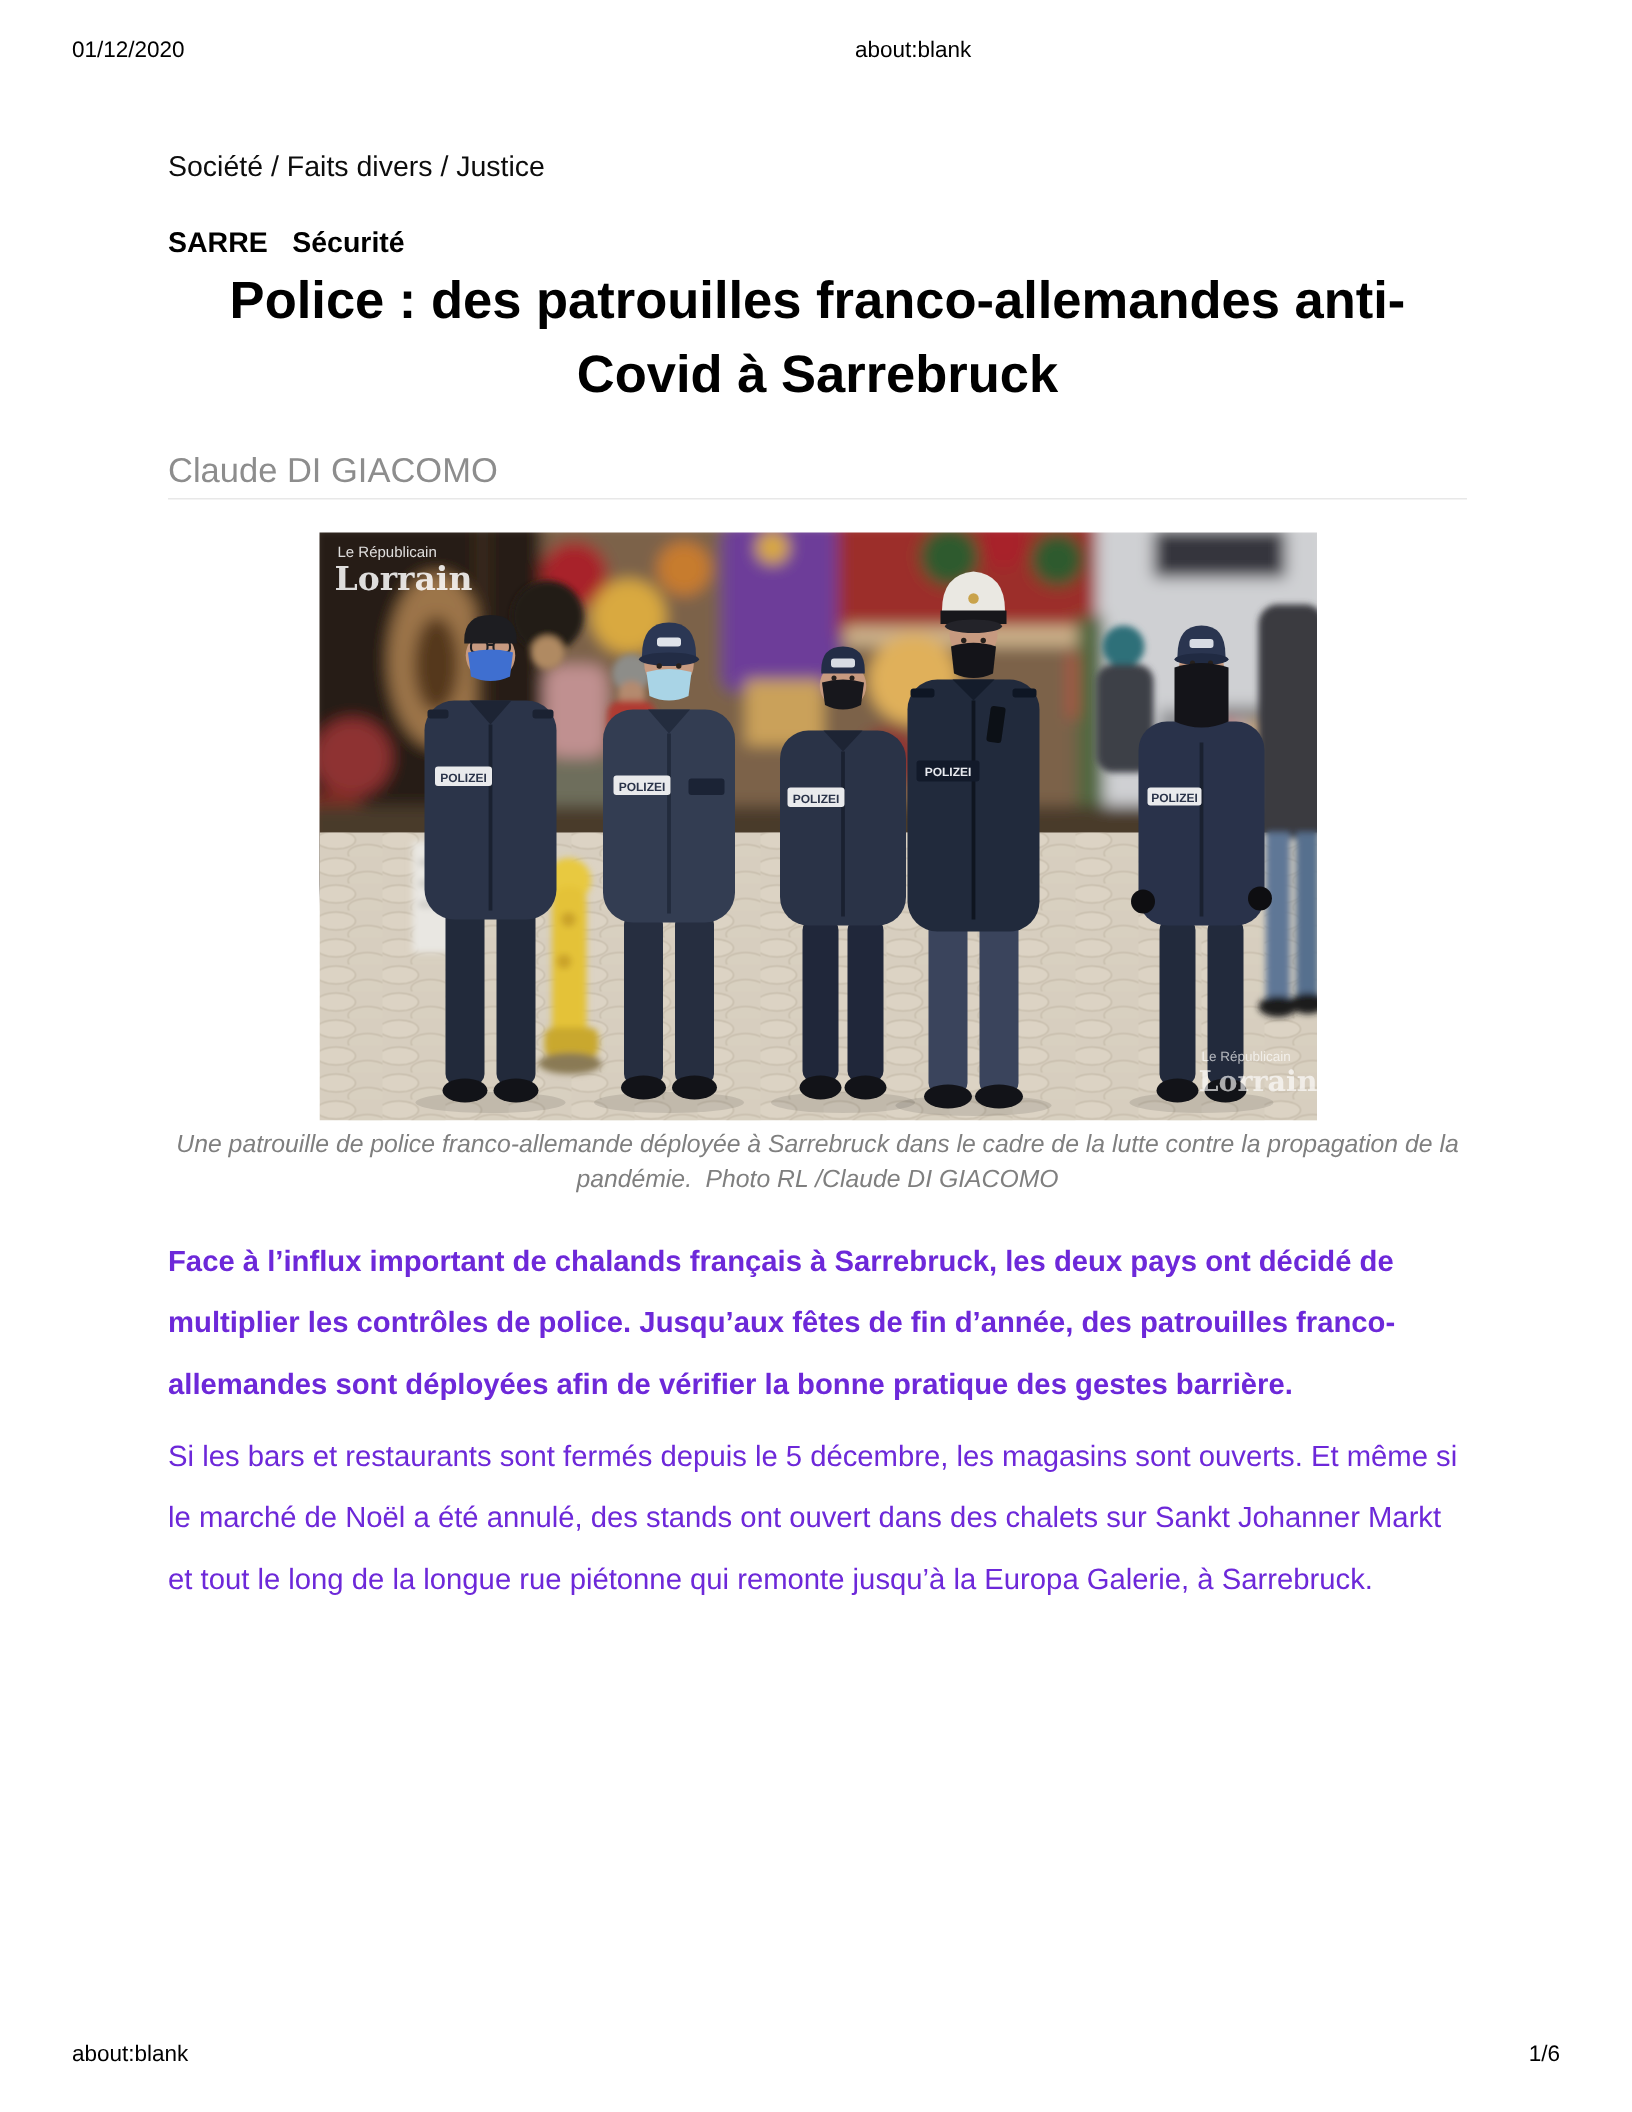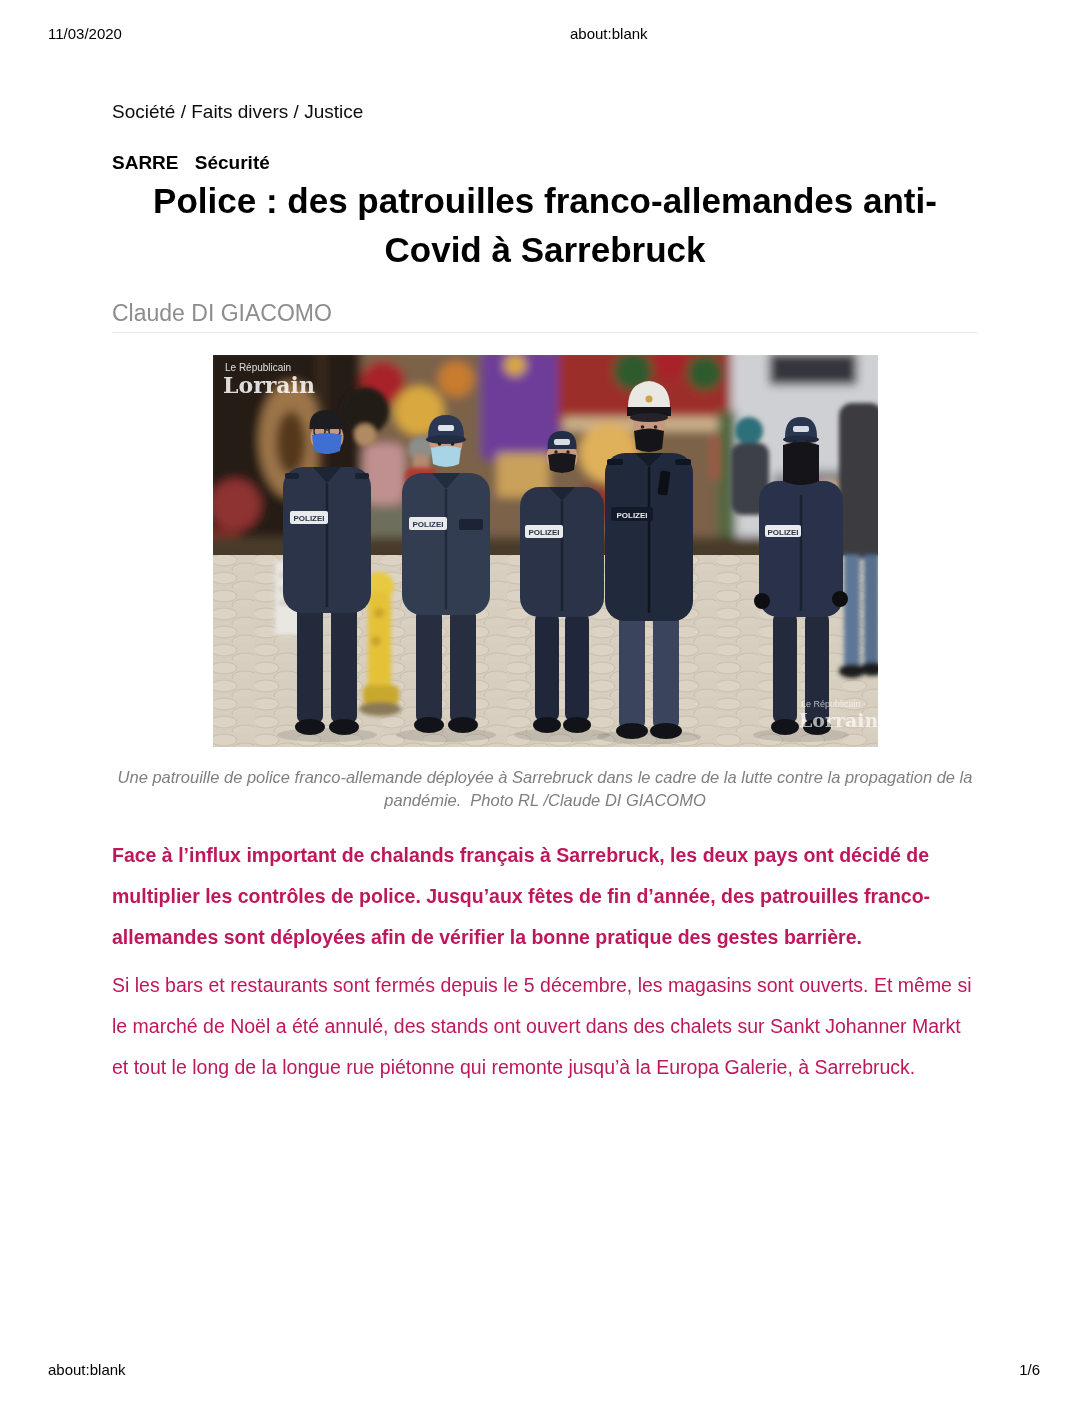--- a/index.html
+++ b/index.html
@@ -17,32 +17,32 @@
 
   .article{position:absolute;left:112px;top:101px;width:866px}
   .breadcrumb{font-size:19px;line-height:22px;color:#0d0d0d}
   .kicker{margin-top:29px;font-weight:700;font-size:19px;line-height:22px}
   .kicker span + span{margin-left:11px}
   .title{margin:2px 0 0;text-align:center;font-weight:700;font-size:35px;line-height:49px;color:#000}
   .author{margin-top:28px;font-size:23px;line-height:22px;color:#8d8d8d}
   .rule{border:none;border-top:1px solid #e8e8e8;margin:8px 0 0;height:0}
   figure{margin:22px 0 0;width:100%}
   figure svg{display:block;margin:0 auto}
-  .caption{margin-top:19px;text-align:center;font-style:italic;color:#7f7f7f;font-size:16.5px;line-height:22.5px}
+  .caption{margin-top:5px;text-align:center;font-style:italic;color:#7f7f7f;font-size:16.5px;line-height:22.5px}
   .credit{margin-left:9px}
-  .para{font-size:19.5px;line-height:41px;margin:0 0 7px;color:#be185d}
+  .para{font-size:19.5px;line-height:41px;margin:0 0 7px;color:#6d28d9}
   .para.lead{font-weight:700;margin-top:24px}
   text{font-family:"Liberation Sans",sans-serif}
   .wm-serif{font-family:"DejaVu Serif",serif}
 </style>
 </head>
 <body>
 
 <header class="print-header">
-  <span class="ph-date">11/03/2020</span>
+  <span class="ph-date">01/12/2020</span>
   <span class="ph-title">about:blank</span>
 </header>
 
 <main class="article">
   <nav class="breadcrumb">Société / Faits divers / Justice</nav>
 
   <div class="kicker">
     <span>SARRE</span>
     <span>Sécurité</span>
   </div>

